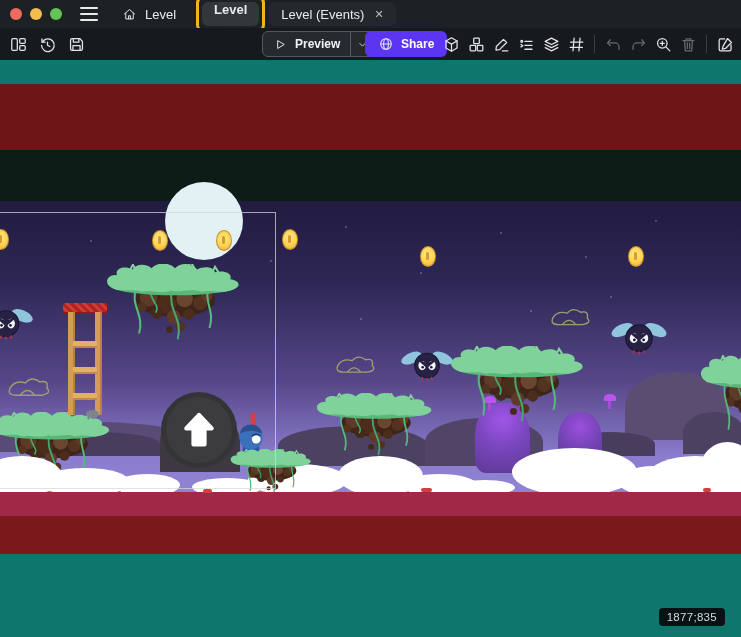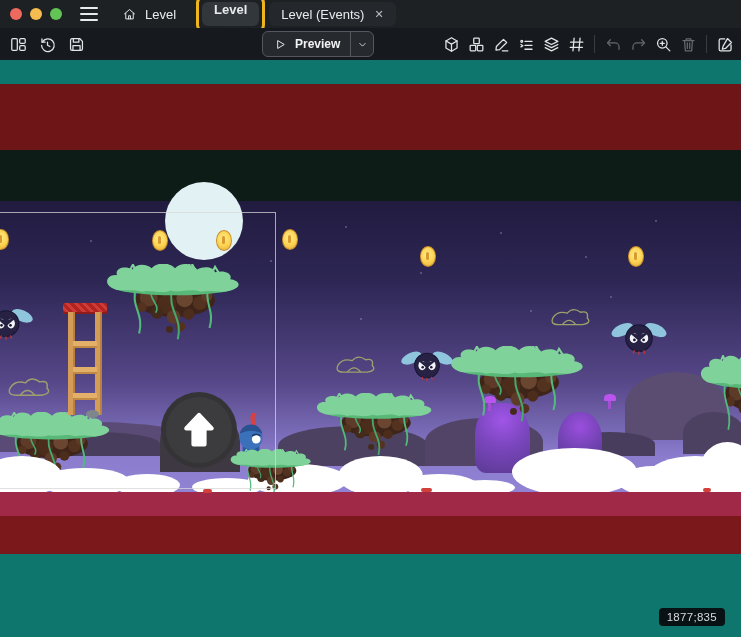--- a/index.html
+++ b/index.html
@@ -166,20 +166,28 @@
         </svg>
       <span>Preview</span>
     </div>
     <div class="preview-caret">
       <svg width="13" height="13" viewBox="0 0 24 24">
           <path class="i" d="M7 10 L12 15 L17 10"></path>
         </svg>
     </div>
   </div>
 
+  <div class="share-btn">
+    <svg width="16" height="16" viewBox="0 0 24 24">
+        <circle class="i" cx="12" cy="12" r="8"></circle>
+        <ellipse class="i" cx="12" cy="12" rx="3.6" ry="8"></ellipse>
+        <path class="i" d="M4.5 12 H19.5"></path>
+      </svg>
+    <span>Share</span>
+  </div>
 
   <div class="tb-right">
     <span class="icon-btn" title="3d-objects">
       <svg width="19" height="19" viewBox="0 0 24 24">
           <path class="i" d="M12 3.5 L19 7.5 V16.5 L12 20.5 L5 16.5 V7.5 Z"></path>
           <path class="i" d="M5 7.5 L12 11.5 L19 7.5 M12 11.5 V20.5"></path>
         </svg>
     </span>
     <span class="icon-btn" title="object-groups">
       <svg width="19" height="19" viewBox="0 0 24 24">

